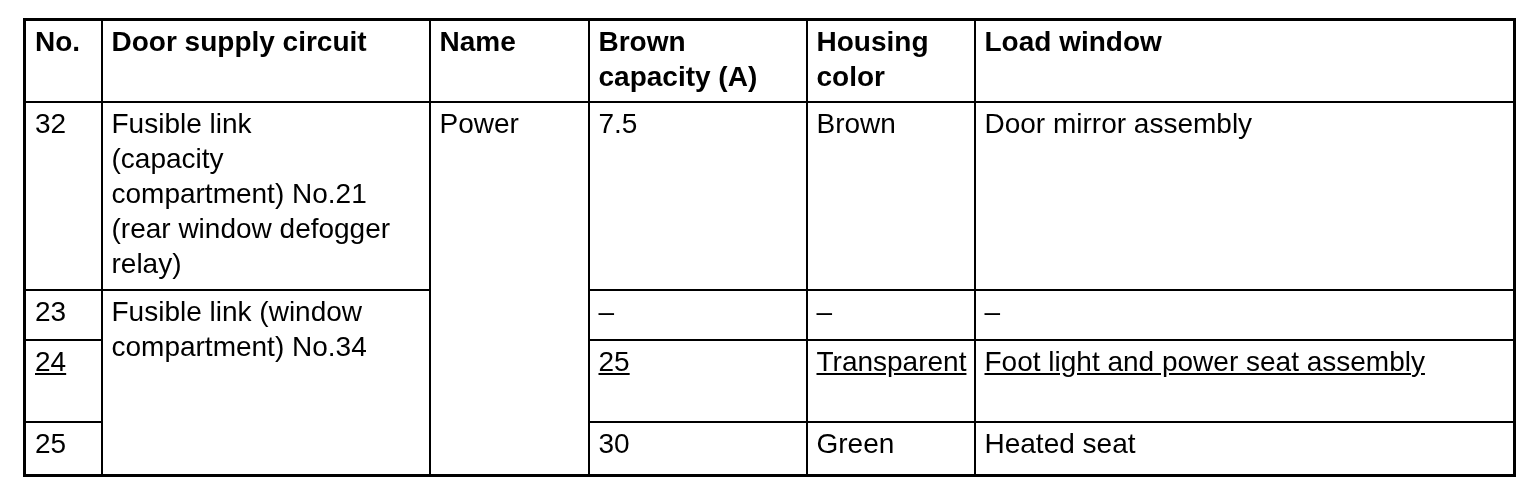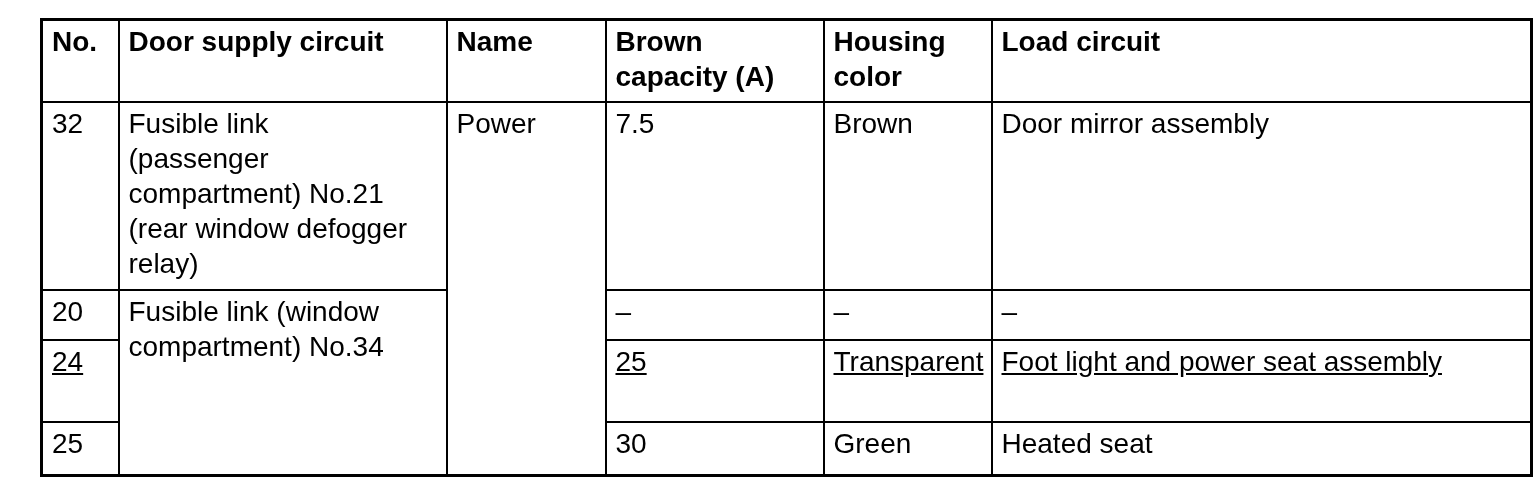--- a/index.html
+++ b/index.html
@@ -11,21 +11,21 @@
   .page {
     position: relative;
     width: 1536px;
     height: 494px;
     background: #ffffff;
     color: #000000;
     font-family: "Liberation Sans", sans-serif;
   }
   table.fuse-table {
     position: absolute;
-    left: 40px;
+    left: 23px;
     top: 18px;
     width: 1490px;
     border-collapse: collapse;
     table-layout: fixed;
     border: 3px solid #000000;
   }
   table.fuse-table th,
   table.fuse-table td {
     border: 2px solid #000000;
     vertical-align: top;
@@ -73,38 +73,38 @@
     </colgroup>
     <thead>
       <tr class="row-header">
         <th>No.</th>
         <th>Door supply circuit</th>
         <th>Name</th>
         <th>Brown
 capacity (A)</th>
         <th class="housing-cell">Housing
 color</th>
-        <th>Load circuit</th>
+        <th>Load window</th>
       </tr>
     </thead>
     <tbody>
       <tr class="row-22">
         <td>32</td>
         <td>Fusible link
-(passenger
+(capacity
 compartment) No.21
 (rear window defogger
 relay)</td>
         <td rowspan="4">Power</td>
         <td>7.5</td>
         <td class="housing-cell">Brown</td>
         <td>Door mirror assembly</td>
       </tr>
       <tr class="row-23">
-        <td>20</td>
+        <td>23</td>
         <td rowspan="3">Fusible link (window
 compartment) No.34</td>
         <td>–</td>
         <td class="housing-cell">–</td>
         <td>–</td>
       </tr>
       <tr class="row-24">
         <td>24</td>
         <td>25</td>
         <td class="housing-cell">Transparent</td>

